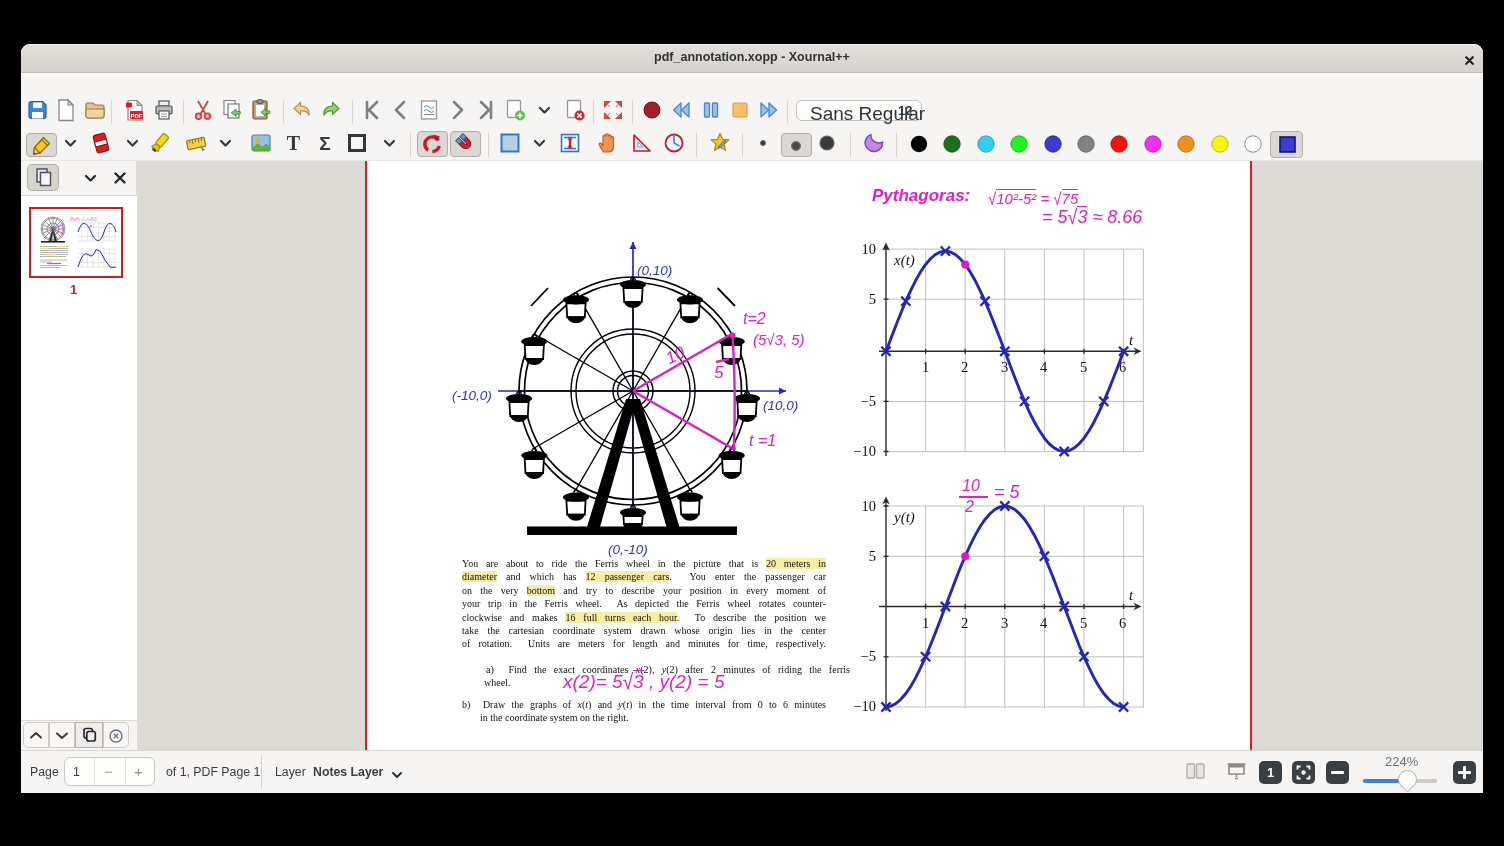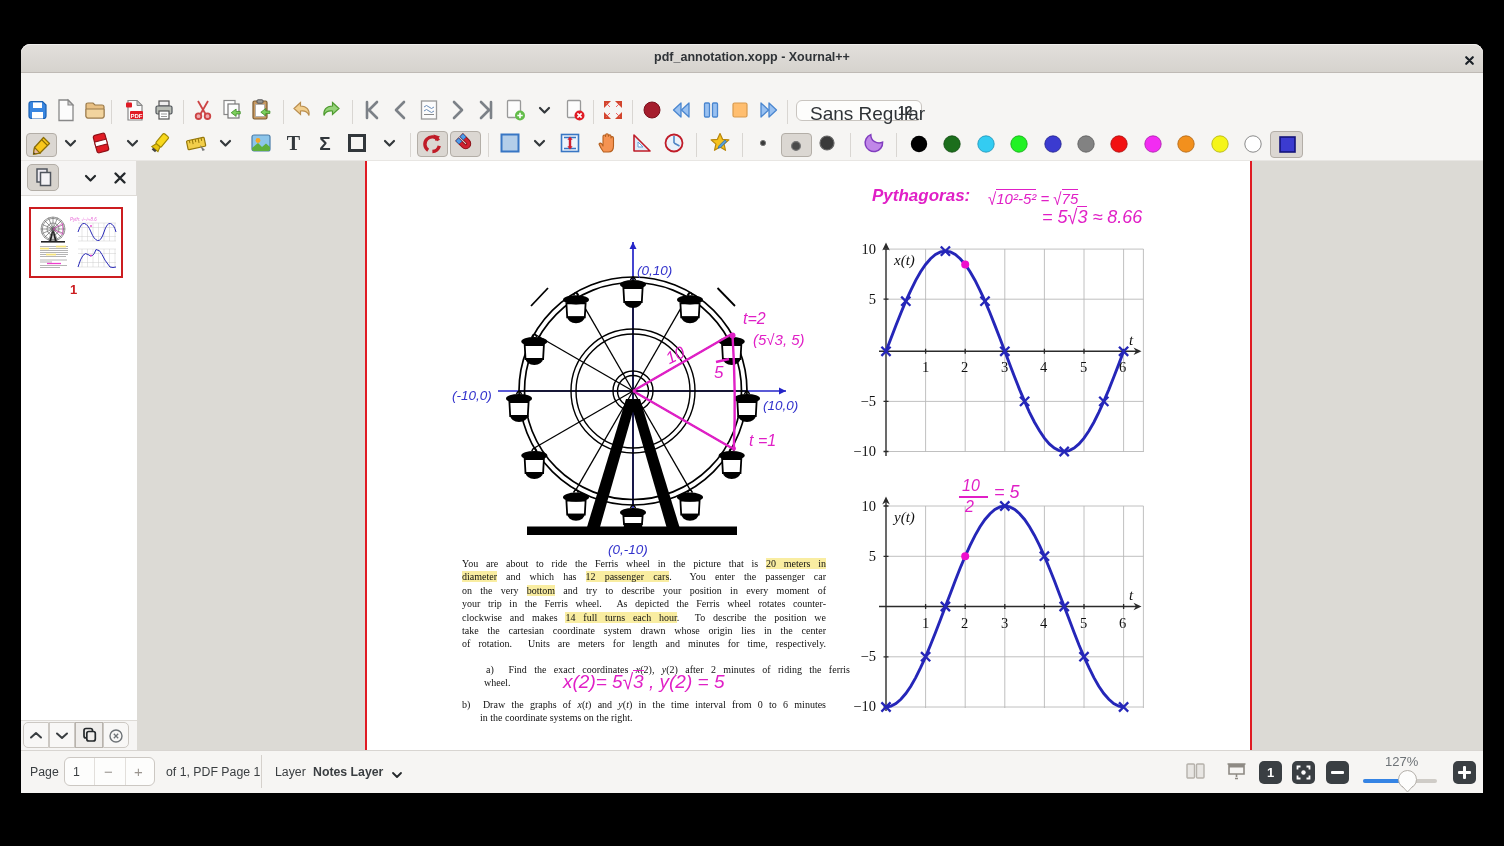--- a/index.html
+++ b/index.html
@@ -668,27 +668,27 @@
       <text x="714" y="378" font-size="17">5</text>
     </g>
   </svg>
   <div class="redline" style="left:365px;"></div>
   <div class="redline" style="left:1250px;"></div>
   <div id="doctext">
     <div class="docline doc" style="left:462px;top:558px;">You are about to ride the Ferris wheel in the picture that is <span class="hl">20 meters in</span></div>
     <div class="docline doc" style="left:462px;top:571.4px;"><span class="hl">diameter</span> and which has <span class="hl">12 passenger cars</span>.&nbsp; You enter the passenger car</div>
     <div class="docline doc" style="left:462px;top:584.8px;">on the very <span class="hl">bottom</span> and try to describe your position in every moment of</div>
     <div class="docline doc" style="left:462px;top:598.2px;">your trip in the Ferris wheel.&nbsp; As depicted the Ferris wheel rotates counter-</div>
-    <div class="docline doc" style="left:462px;top:611.6px;">clockwise and makes <span class="hl">14 full turns each hour</span>.&nbsp; To describe the position we</div>
+    <div class="docline doc" style="left:462px;top:611.6px;">clockwise and makes <span class="hl">16 full turns each hour</span>.&nbsp; To describe the position we</div>
     <div class="docline doc" style="left:462px;top:625px;">take the cartesian coordinate system drawn whose origin lies in the center</div>
     <div class="docline doc" style="left:462px;top:638.4px;">of rotation.&nbsp; Units are meters for length and minutes for time, respectively.</div>
     <div class="docline doc" style="left:462px;top:663.5px;margin-left:24px;">a)&nbsp; Find the exact coordinates <i>x</i>(2)<i>, y</i>(2) after 2 minutes of riding the ferris</div>
     <div class="docline doc noj" style="left:484px;top:676.9px;">wheel.</div>
     <div class="docline doc" style="left:462px;top:698.5px;">b)&nbsp; Draw the graphs of <i>x</i>(<i>t</i>) and <i>y</i>(<i>t</i>) in the time interval from 0 to 6 minutes</div>
-    <div class="docline doc noj" style="left:480px;top:711.9px;">in the coordinate systems on the right.</div>
+    <div class="docline doc noj" style="left:480px;top:711.9px;">in the coordinate system on the right.</div>
   </div>
   <div id="handwriting">
     <div class="hw" style="left:872px;top:186px;font-size:17px;font-weight:bold;">Pythagoras:</div>
     <div class="hw" style="left:988px;top:190px;font-size:15px;"><span class="rad">√</span><span class="radbar">10²-5²</span> = <span class="rad">√</span><span class="radbar">75</span></div>
     <div class="hw" style="left:1042px;top:207px;font-size:18px;">= 5<span class="rad">√</span><span class="radbar">3</span> ≈ 8.66</div>
     <div class="hw" style="left:563px;top:671px;font-size:19px;"><i>x</i>(2)= 5<span class="rad">√</span><span class="radbar">3</span> , <i>y</i>(2) = 5</div>
     <div class="hw" style="left:962px;top:477px;font-size:16px;">10</div>
     <div class="hw" style="left:959px;top:495.5px;width:29px;height:2.6px;background:#e01fc6;"></div>
     <div class="hw" style="left:965px;top:498px;font-size:16px;">2</div>
     <div class="hw" style="left:994px;top:482px;font-size:18px;">= 5</div>
@@ -721,21 +721,21 @@
     <div class="darkbtn" style="left:1259px;top:761px;font-size:13px;font-weight:bold;line-height:23px;">1</div>
     <div class="darkbtn" style="left:1292px;top:761px;"></div>
     <svg class="abs" style="left:1296px;top:765px;width:15px;height:15px;" viewBox="0 0 15 15">
         <g stroke="#fff" stroke-width="1.8" fill="none">
           <path d="M1.5 4.5v-3h3M10.5 1.5h3v3M13.5 10.5v3h-3M4.5 13.5h-3v-3"></path>
         </g>
         <circle cx="7.5" cy="7.5" r="2.2" fill="#fff"></circle>
       </svg>
     <div class="darkbtn" style="left:1326px;top:761px;"></div>
     <div class="abs" style="left:1331px;top:771px;width:13px;height:3px;background:#fff;border-radius:1px;"></div>
-    <div class="abs" style="left:1385px;top:754px;font-size:13px;color:#6e7377;">127%</div>
+    <div class="abs" style="left:1385px;top:754px;font-size:13px;color:#6e7377;">224%</div>
     <div class="abs" style="left:1363px;top:779px;width:74px;height:4px;background:#cfccc7;border-radius:2px;"></div>
     <div class="abs" style="left:1363px;top:779px;width:44px;height:4px;background:#3584e4;border-radius:2px;"></div>
     <div class="abs" style="left:1398px;top:770px;width:19px;height:19px;background:#fdfdfc;border:1px solid #b5b1ab;border-radius:50%;"></div>
     <svg class="abs" style="left:1400px;top:786px;width:15px;height:8px;" viewBox="0 0 15 8">
         <path d="M2 0l5.5 6L13 0" fill="#fdfdfc" stroke="#b5b1ab" stroke-width="1"></path>
       </svg>
     <div class="darkbtn" style="left:1453px;top:761px;"></div>
     <div class="abs" style="left:1458px;top:771px;width:13px;height:3px;background:#fff;border-radius:1px;"></div>
     <div class="abs" style="left:1463px;top:766px;width:3px;height:13px;background:#fff;border-radius:1px;"></div>
   </div>

